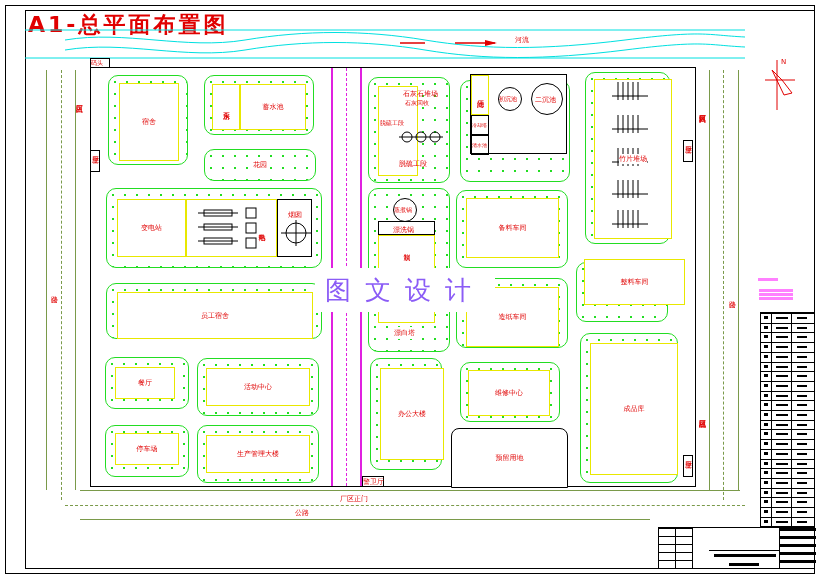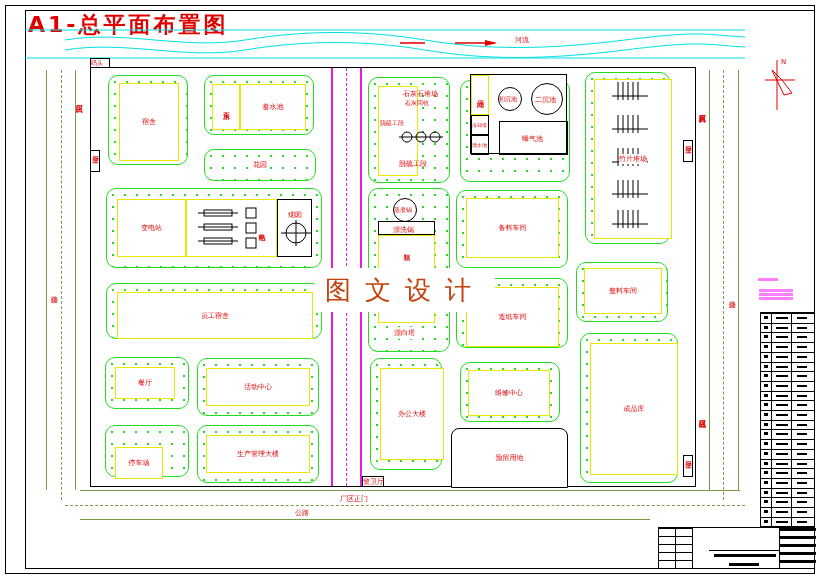--- a/index.html
+++ b/index.html
@@ -10,21 +10,21 @@
   .title{left:28px;top:10px;color:#e00000;font-size:22px;font-weight:bold;letter-spacing:3px;}
   .lbl{color:#e00000;font-size:7px;white-space:nowrap;}
   .vlbl{color:#e00000;font-size:7px;writing-mode:vertical-rl;line-height:8px;}
   .site{left:90px;top:67px;width:606px;height:420px;border:1px solid #000;box-sizing:border-box;}
   .green{border:1.5px solid #22dd22;border-radius:10px;box-sizing:border-box;
     background-image:radial-gradient(circle,#22dd22 1px,transparent 1.4px);background-size:12px 12px;}
   .yellow{border:1.5px solid #e8e800;box-sizing:border-box;background:#fff;display:flex;align-items:center;justify-content:center;}
   .blk{border:1px solid #000;box-sizing:border-box;}
   .magenta{background:#e020e0;width:1.5px;}
   .road{background:#7a9a4a;}
-  .watermark{left:315px;top:268px;width:180px;height:44px;background:#fff;font-size:26px;color:#c2410c;
+  .watermark{left:315px;top:268px;width:180px;height:44px;background:#fff;font-size:26px;color:#8b5cf6;
     display:flex;align-items:center;justify-content:center;letter-spacing:14px;font-family:"DejaVu Serif",serif;}
 </style>
 </head>
 <body>
 
 <div class="abs frame-outer"></div>
 <div class="abs frame-inner"></div>
 
 <div class="abs title">A1-总平面布置图</div>
 
@@ -127,21 +127,21 @@
 <div class="abs green" style="left:105px;top:357px;width:84px;height:52px"></div>
 <div class="abs yellow" style="left:115px;top:367px;width:60px;height:32px">
     <span class="lbl">餐厅</span>
   </div>
 <div class="abs green" style="left:197px;top:358px;width:122px;height:58px"></div>
 <div class="abs yellow" style="left:206px;top:368px;width:104px;height:38px">
     <span class="lbl">活动中心</span>
   </div>
 
 <div class="abs green" style="left:105px;top:425px;width:84px;height:52px"></div>
-<div class="abs yellow" style="left:115px;top:447px;width:48px;height:32px">
+<div class="abs yellow" style="left:115px;top:433px;width:64px;height:32px">
     <span class="lbl">停车场</span>
   </div>
 <div class="abs green" style="left:197px;top:425px;width:122px;height:58px"></div>
 <div class="abs yellow" style="left:206px;top:435px;width:104px;height:38px">
     <span class="lbl">生产管理大楼</span>
   </div>
 
 <div class="abs green" style="left:368px;top:77px;width:82px;height:106px"></div>
 <div class="abs yellow" style="left:378px;top:86px;width:40px;height:90px;align-items:flex-start;justify-content:flex-start">
   <span class="abs lbl" style="left:24px;top:2px">石灰石堆场</span>
@@ -166,23 +166,20 @@
     </div>
   <div class="abs" style="left:60px;top:8px;width:30px;height:30px;border:1px solid #000;border-radius:50%">
       <span class="abs lbl" style="left:3px;top:11px">二沉池</span>
     </div>
   <div class="abs blk" style="left:0;top:40px;width:18px;height:20px">
       <span class="abs lbl" style="left:0;top:6px;font-size:5px">冷却塔</span>
     </div>
   <div class="abs blk" style="left:0;top:60px;width:18px;height:20px">
       <span class="abs lbl" style="left:0;top:6px;font-size:5px">清水池</span>
     </div>
-  <div class="abs blk" style="left:28px;top:46px;width:69px;height:34px">
-      <span class="abs lbl" style="left:22px;top:12px">曝气池</span>
-    </div>
 </div>
 
 <div class="abs green" style="left:368px;top:188px;width:82px;height:164px"></div>
 <div class="abs" style="left:393px;top:198px;width:22px;height:22px;border:1px solid #000;border-radius:50%;background:#fff">
     <span class="abs lbl" style="left:0;top:7px;font-size:6px">蒸煮锅</span>
   </div>
 <div class="abs blk" style="left:378px;top:221px;width:57px;height:14px;background:#fff">
     <span class="abs lbl" style="left:14px;top:3px">漂洗锅</span>
   </div>
 <div class="abs yellow" style="left:378px;top:235px;width:57px;height:88px;align-items:flex-start">
@@ -222,21 +219,21 @@
       <path d="M8,35v18M13,35v18M18,35v18M23,35v18M28,35v18M2,49h36"></path>
       <path d="M8,68v18M13,68v18M18,68v18M23,68v18M28,68v18M2,82h36"></path>
       <path d="M8,100v18M13,100v18M18,100v18M23,100v18M28,100v18M2,114h36"></path>
       <path d="M8,130v18M13,130v18M18,130v18M23,130v18M28,130v18M2,144h36"></path>
     </g>
   </svg>
   <span class="lbl" style="background:#fff;position:relative">竹片堆场</span>
 </div>
 
 <div class="abs green" style="left:576px;top:262px;width:92px;height:60px"></div>
-<div class="abs yellow" style="left:584px;top:268px;width:78px;height:46px">
+<div class="abs yellow" style="left:584px;top:259px;width:101px;height:46px">
     <span class="lbl">整料车间</span>
   </div>
 
 <div class="abs green" style="left:580px;top:333px;width:98px;height:150px"></div>
 <div class="abs yellow" style="left:590px;top:343px;width:88px;height:132px">
     <span class="lbl">成品库</span>
   </div>
 
 <div class="abs watermark">图文设计</div>
 

